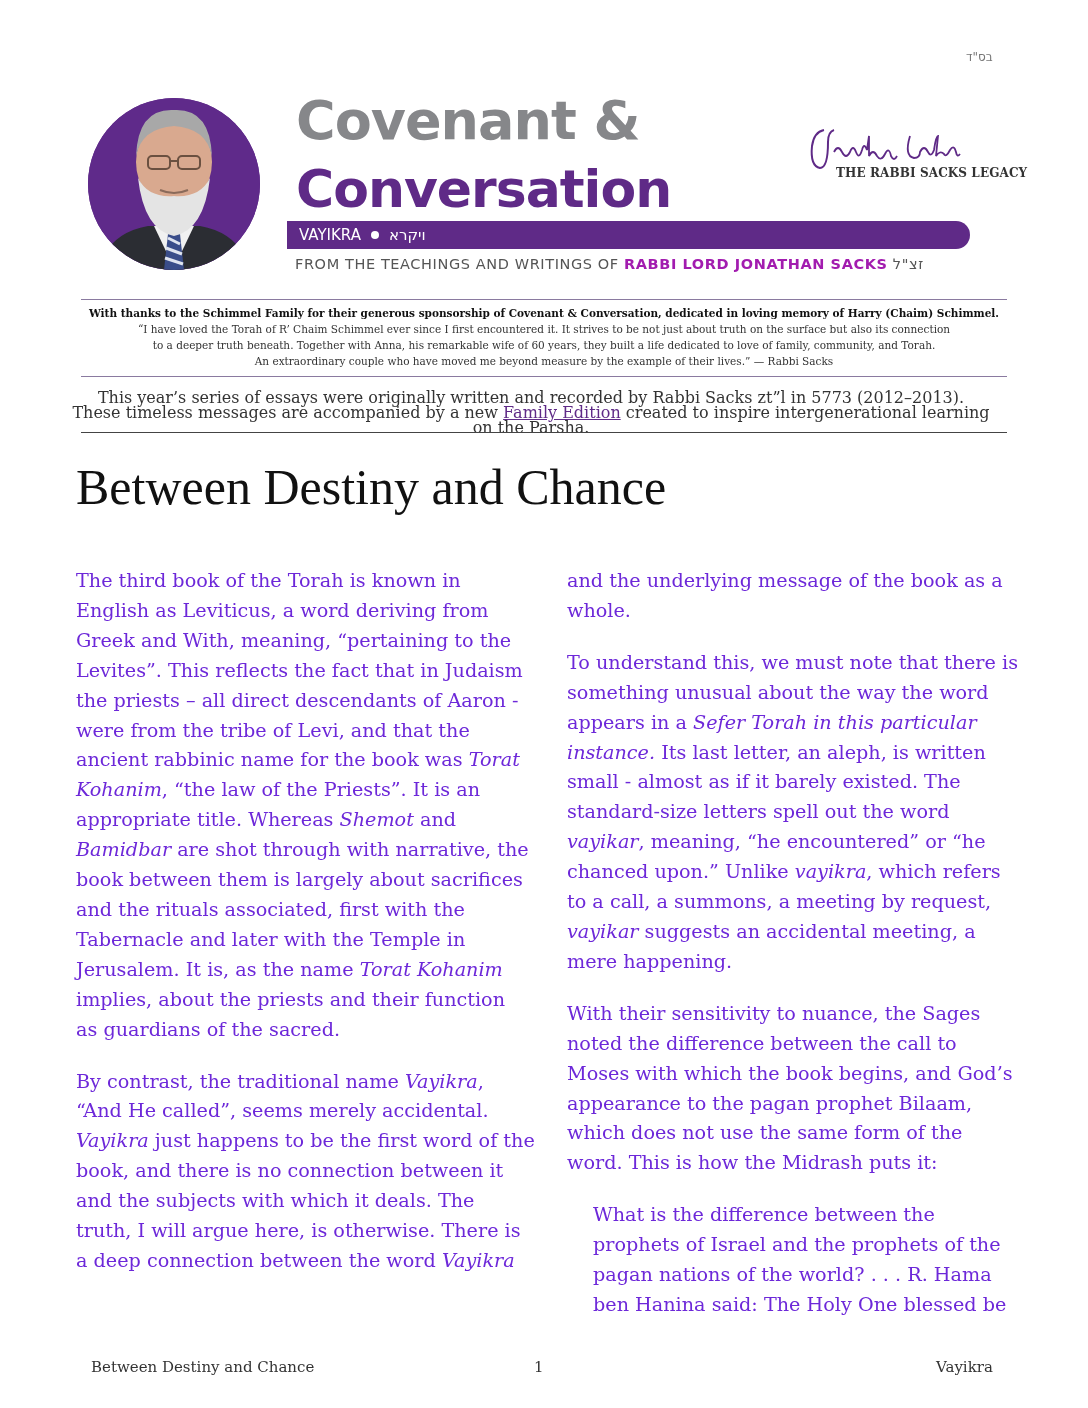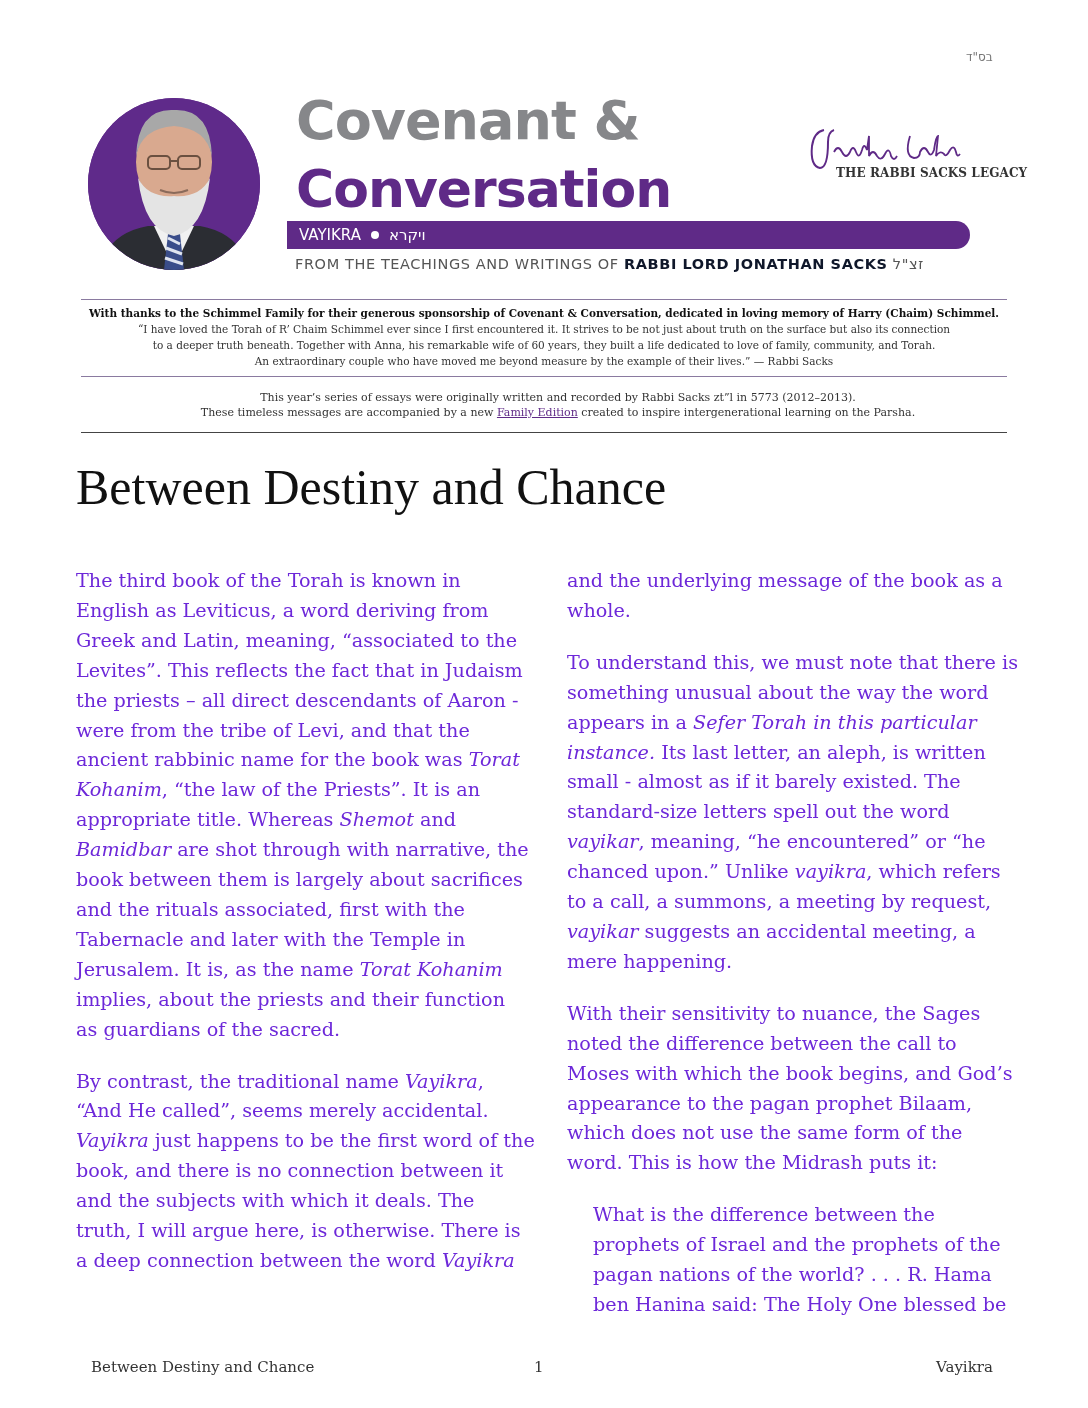--- a/index.html
+++ b/index.html
@@ -20,29 +20,29 @@
   .sig { left: 806px; top: 122px; width: 160px; height: 62px; }
   .sig svg { display: block; }
   .sig-sub { left: 836px; top: 166px; font-family: "DejaVu Serif", serif; font-weight: bold; font-size: 12px; color: #333; letter-spacing: 0.1px; }
 
   
   .banner { left: 287px; top: 221px; width: 683px; height: 28px; background: #5f2a87; border-radius: 0 14px 14px 0; }
   .banner-text { left: 299px; top: 226px; font-family: "DejaVu Sans", sans-serif; font-size: 15px; color: #ffffff; display: flex; align-items: center; gap: 10px; }
   .banner-dot { width: 8px; height: 8px; border-radius: 50%; background: #fff; display: inline-block; }
 
   .byline { left: 295px; top: 256px; font-family: "DejaVu Sans", sans-serif; font-size: 14.5px; color: #555; letter-spacing: 0.6px; white-space: nowrap; }
-  .byline b { color: #0f172a; }
+  .byline b { color: #a21caf; }
 
   
   .rule { left: 81px; width: 926px; height: 1px; background: #8a7aa0; }
   .rule.dark { background: #444; }
   .dedication { left: 81px; top: 305px; width: 926px; text-align: center; font-family: "DejaVu Serif", serif; font-size: 10.5px; line-height: 16px; color: #333; }
   .dedication .thanks { font-weight: bold; color: #111; font-size: 10.5px; }
 
-  .series-note { left: 95px; top: 390px; width: 926px; text-align: center; font-family: "DejaVu Serif", serif; font-size: 11px; line-height: 15px; color: #333; }
+  .series-note { left: 68px; top: 390px; width: 926px; text-align: center; font-family: "DejaVu Serif", serif; font-size: 16px; line-height: 15px; color: #333; }
   .series-note a { color: #5f2a87; text-decoration: underline; }
 
   
   .article-title { left: 76px; top: 460px; font-family: "Liberation Serif", serif; font-size: 50px; color: #111; line-height: 1.1; }
 
   .col { font-family: "DejaVu Serif", serif; font-size: 19.2px; line-height: 29.9px; color: #6d28d9; }
   .col-left { left: 76px; top: 566px; width: 470px; }
   .col-right { left: 567px; top: 566px; width: 470px; }
   .col p { margin: 0 0 22px 0; white-space: nowrap; }
   .col p span.line { display: block; }
@@ -116,21 +116,21 @@
   <div><span>These timeless messages are accompanied by a new </span><a>Family Edition</a><span> created to inspire intergenerational learning on the Parsha.</span></div>
 </div>
 <div class="abs rule dark" style="top:432px;"></div>
 
 <h1 class="abs article-title" style="margin:0;font-weight:normal;">Between Destiny and Chance</h1>
 
 <div class="abs col col-left">
   <p>
     <span class="line">The third book of the Torah is known in</span>
     <span class="line">English as Leviticus, a word deriving from</span>
-    <span class="line">Greek and Latin, meaning, “associated to the</span>
+    <span class="line">Greek and With, meaning, “pertaining to the</span>
     <span class="line">Levites”. This reflects the fact that in Judaism</span>
     <span class="line">the priests – all direct descendants of Aaron -</span>
     <span class="line">were from the tribe of Levi, and that the</span>
     <span class="line">ancient rabbinic name for the book was <i>Torat</i></span>
     <span class="line"><i>Kohanim</i>, “the law of the Priests”. It is an</span>
     <span class="line">appropriate title. Whereas <i>Shemot</i> and</span>
     <span class="line"><i>Bamidbar</i> are shot through with narrative, the</span>
     <span class="line">book between them is largely about sacrifices</span>
     <span class="line">and the rituals associated, first with the</span>
     <span class="line">Tabernacle and later with the Temple in</span>

